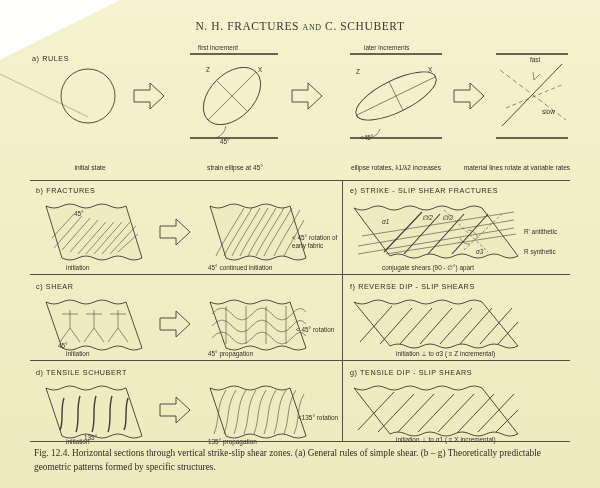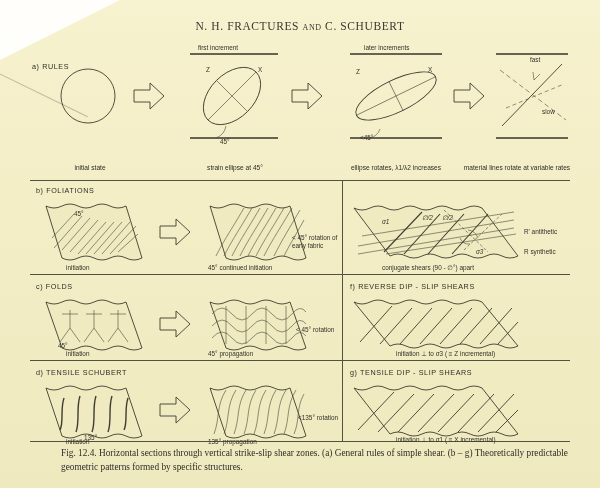--- a/index.html
+++ b/index.html
@@ -37,21 +37,20 @@
     font-variant:small-caps;
     font-size:11.5px;
     letter-spacing:.6px;
     color:#3a3830;
   }
   .caption{
     position:absolute;left:34px;right:24px;bottom:14px;
     font-size:9.3px;line-height:1.45;
     text-align:left;
     color:#2f2d26;
-    margin-left:27px;
   }
   
   #fig{
     position:absolute;left:30px;top:42px;width:540px;height:400px;
   }
   .hline{position:absolute;background:#53513f;height:1px;left:0;right:0;}
   .vline{position:absolute;background:#53513f;width:1px;}
   .frame-bot{position:absolute;left:0;right:0;bottom:0;height:1px;background:#53513f;}
 
   .plabel{
@@ -78,21 +77,21 @@
 <body>
 
 <div id="page"></div>
 <div class="corner-fold"></div>
 <div class="corner-line"></div>
 
 <div class="authors">N. H. FRACTURES and C. SCHUBERT</div>
 
 <div id="fig">
 
-  <div class="plabel" style="left:2px;top:20px;">a)  RULES</div>
+  <div class="plabel" style="left:2px;top:12px;">a)  RULES</div>
 
   <svg width="540" height="110" style="position:absolute;left:0;top:8px;">
 
     <circle class="ink" cx="58" cy="46" r="27" fill="#efeac0"></circle>
 
     <path class="ink" d="M104 40 h16 v-7 l14 13 -14 13 v-7 h-16 z" fill="#efeac0"></path>
 
     <g transform="translate(202,46) rotate(-45)">
       <ellipse class="ink" rx="34" ry="22" fill="#efeac0"></ellipse>
       <line class="ink-thin" x1="-34" y1="0" x2="34" y2="0"></line>
@@ -138,21 +137,21 @@
   <div class="tiny" style="left:398px;top:24px;">X</div>
   <div class="tiny" style="left:500px;top:14px;">fast</div>
   <div class="tiny" style="left:512px;top:66px;">slow</div>
 
   <div class="hline" style="top:138px;"></div>
   <div class="hline" style="top:232px;"></div>
   <div class="hline" style="top:318px;"></div>
   <div class="frame-bot" style="bottom:0;"></div>
   <div class="vline" style="left:312px;top:138px;height:262px;"></div>
 
-  <div class="plabel" style="left:6px;top:144px;">b)  FOLIATIONS</div>
+  <div class="plabel" style="left:6px;top:144px;">b)  FRACTURES</div>
   <svg width="305" height="84" style="position:absolute;left:4px;top:154px;">
 
     <path class="ink fillpaper" d="M12 10 q8 4 16 0 q8 -4 16 0 q8 4 16 0 q8 -4 16 0 q8 4 16 0 L108 62 q-8 4 -16 0 q-8 -4 -16 0 q-8 4 -16 0 q-8 -4 -16 0 q-8 4 -16 0 Z"></path>
     <g class="ink-thin">
       <line x1="20" y1="52" x2="48" y2="20"></line>
         <line x1="28" y1="54" x2="56" y2="22"></line>
       <line x1="36" y1="56" x2="64" y2="24"></line>
         <line x1="44" y1="58" x2="72" y2="26"></line>
       <line x1="52" y1="58" x2="80" y2="26"></line>
         <line x1="60" y1="58" x2="88" y2="26"></line>
@@ -175,21 +174,21 @@
       <path d="M230 60 C 238 44, 244 36, 258 12"></path>
       <path d="M240 60 C 248 44, 252 38, 266 14"></path>
       <path d="M250 60 C 256 48, 260 42, 270 24"></path>
     </g>
   </svg>
   <div class="tiny" style="left:44px;top:168px;">45°</div>
   <div class="tiny" style="left:262px;top:192px;width:48px;white-space:normal;line-height:1.25;">&lt; 45° rotation of early fabric</div>
   <div class="tiny" style="left:36px;top:222px;">initiation</div>
   <div class="tiny" style="left:178px;top:222px;">45° continued initiation</div>
 
-  <div class="plabel" style="left:6px;top:240px;">c)  FOLDS</div>
+  <div class="plabel" style="left:6px;top:240px;">c)  SHEAR</div>
   <svg width="305" height="72" style="position:absolute;left:4px;top:250px;">
     <path class="ink fillpaper" d="M12 10 q8 4 16 0 q8 -4 16 0 q8 4 16 0 q8 -4 16 0 q8 4 16 0 L108 56 q-8 4 -16 0 q-8 -4 -16 0 q-8 4 -16 0 q-8 -4 -16 0 q-8 4 -16 0 Z"></path>
     <g class="ink-thin">
       <path d="M26 50 l10 -14 l10 14"></path>
         <line x1="36" y1="36" x2="36" y2="18"></line>
       <path d="M50 50 l10 -14 l10 14"></path>
         <line x1="60" y1="36" x2="60" y2="18"></line>
       <path d="M74 50 l10 -14 l10 14"></path>
         <line x1="84" y1="36" x2="84" y2="18"></line>
       <line x1="28" y1="22" x2="44" y2="22"></line>
@@ -235,20 +234,21 @@
       <path d="M240 56 C 246 40, 242 28, 252 12"></path>
       <path d="M250 56 C 256 40, 252 28, 262 12"></path>
       <path d="M260 56 C 266 42, 262 30, 270 16"></path>
     </g>
   </svg>
   <div class="tiny" style="left:54px;top:392px;">135°</div>
   <div class="tiny" style="left:268px;top:372px;width:42px;white-space:normal;line-height:1.25;">&lt;135° rotation</div>
   <div class="tiny" style="left:36px;top:396px;">initiation</div>
   <div class="tiny" style="left:178px;top:396px;">135° propagation</div>
 
+  <div class="plabel" style="left:320px;top:144px;">e)  STRIKE - SLIP SHEAR FRACTURES</div>
   <svg width="224" height="74" style="position:absolute;left:318px;top:156px;">
     <path class="ink fillpaper" d="M6 10 q8 4 16 0 q8 -4 16 0 q8 4 16 0 q8 -4 16 0 q8 4 16 0 q8 -4 16 0 q8 4 16 0 q8 -4 16 0 L170 58 q-8 4 -16 0 q-8 -4 -16 0 q-8 4 -16 0 q-8 -4 -16 0 q-8 4 -16 0 q-8 -4 -16 0 q-8 4 -16 0 q-8 -4 -16 0 Z"></path>
     <g class="ink-thin">
       <line x1="10" y1="48" x2="166" y2="22"></line>
       <line x1="10" y1="56" x2="166" y2="30"></line>
       <line x1="14" y1="38" x2="166" y2="14"></line>
       <line x1="38" y1="56" x2="168" y2="36"></line>
     </g>
     <g class="ink">
       <line x1="36" y1="54" x2="74" y2="14" stroke-width="1.1"></line>

